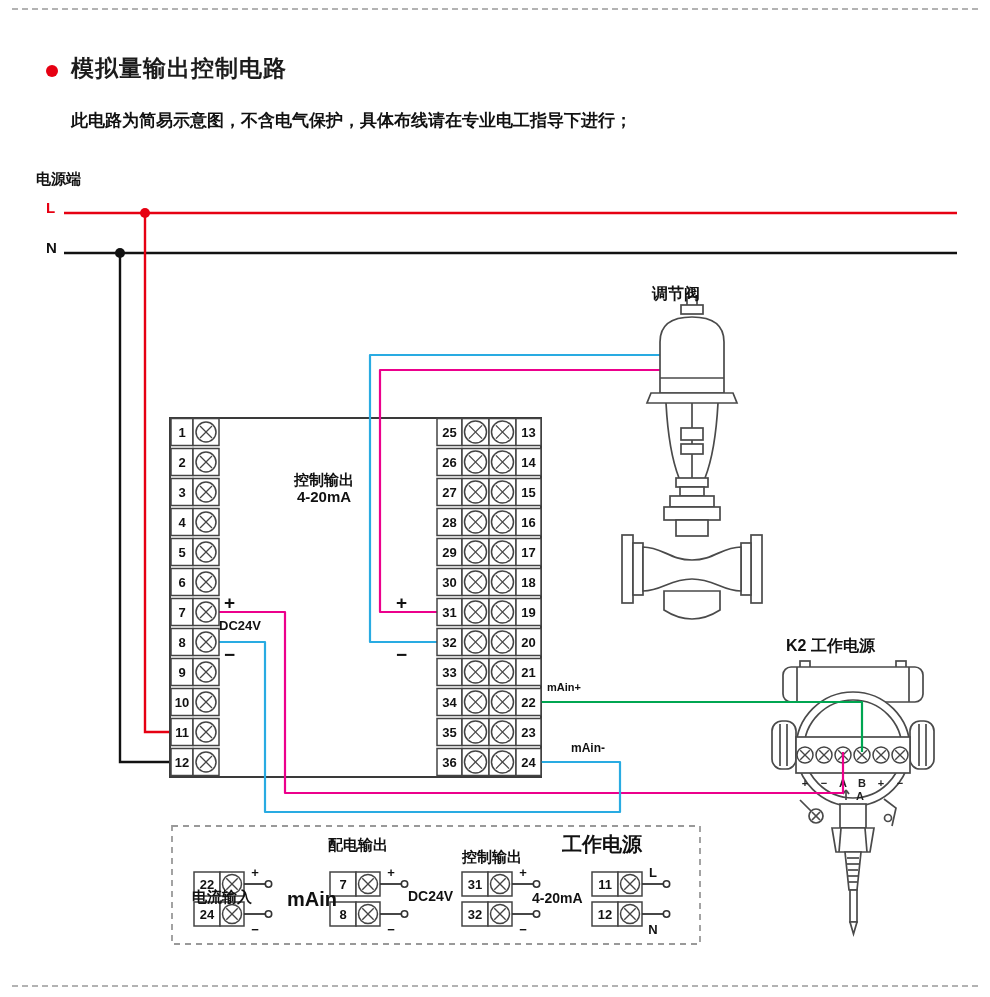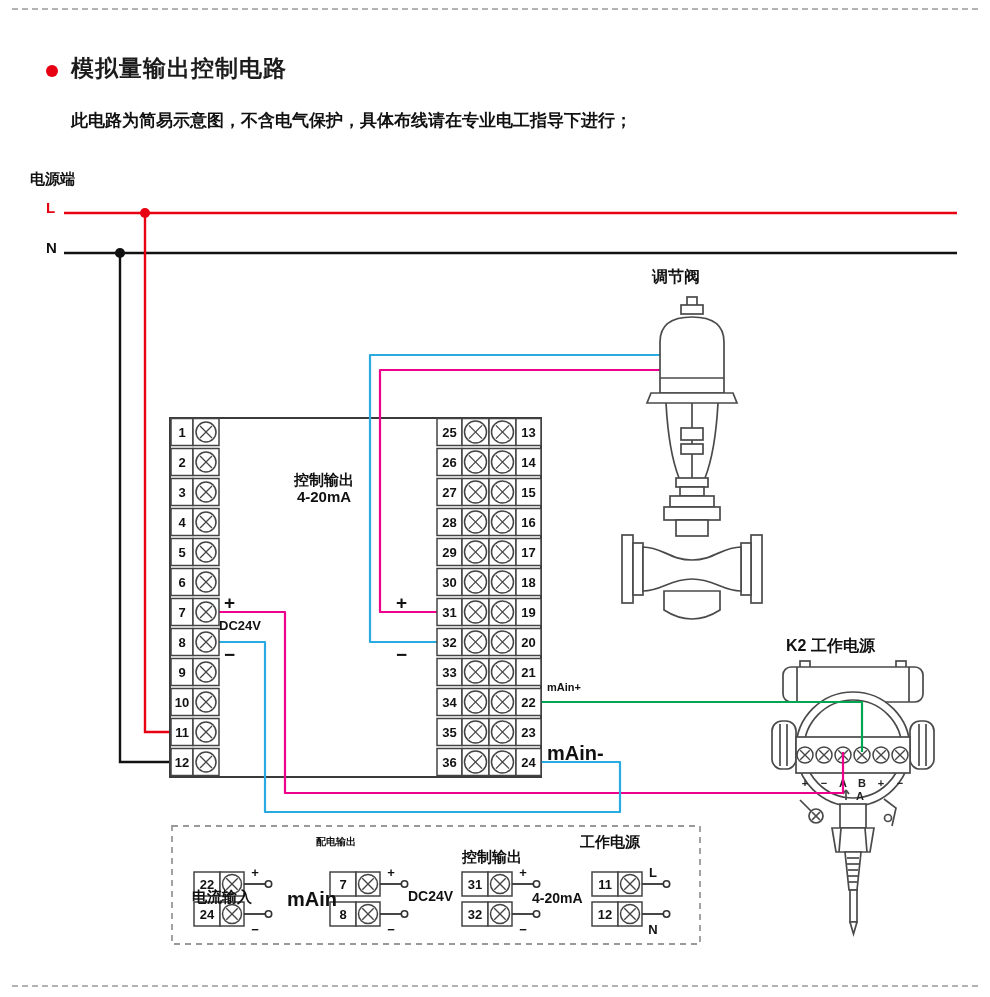--- a/index.html
+++ b/index.html
@@ -533,40 +533,40 @@
       </g>
   </svg>
 
   <div class="abs dash" style="left:12px;top:8px;width:966px"></div>
   <div class="abs dash" style="left:12px;top:985px;width:966px"></div>
 
   <div class="abs bullet" style="left:46px;top:65px"></div>
   <div class="abs b" style="left:71px;top:111px;font-size:17px">此电路为简易示意图，不含电气保护，具体布线请在专业电工指导下进行；</div>
   <div class="abs b" style="left:71px;top:55px;font-size:23px;color:#1c1c1c;letter-spacing:1px">模拟量输出控制电路</div>
 
-  <div class="abs b" style="left:30px;top:170px;font-size:15px">电源端</div>
+  <div class="abs b" style="left:36px;top:170px;font-size:15px">电源端</div>
   <div class="abs b" style="left:46px;top:199px;font-size:15px;color:#e60012">L</div>
   <div class="abs b" style="left:46px;top:239px;font-size:15px">N</div>
 
   <div class="abs b" style="left:278px;top:471px;width:92px;text-align:center;font-size:15px">
     <div>控制输出</div>
     <div>4-20mA</div>
   </div>
   <div class="abs b" style="left:224px;top:592px;font-size:19px">+</div>
   <div class="abs b" style="left:219px;top:619px;font-size:13px">DC24V</div>
   <div class="abs b" style="left:224px;top:644px;font-size:19px">−</div>
   <div class="abs b" style="left:396px;top:592px;font-size:19px">+</div>
   <div class="abs b" style="left:396px;top:644px;font-size:19px">−</div>
   <div class="abs b" style="left:547px;top:681px;font-size:11px">mAin+</div>
-  <div class="abs b" style="left:547px;top:742px;font-size:20px">mAin-</div>
-
-  <div class="abs b" style="left:652px;top:268px;font-size:16px">调节阀</div>
+  <div class="abs b" style="left:571px;top:742px;font-size:12px">mAin-</div>
+
+  <div class="abs b" style="left:652px;top:285px;font-size:16px">调节阀</div>
   <div class="abs b" style="left:786px;top:637px;font-size:16px">K2 工作电源</div>
 
   <div class="abs b" style="left:192px;top:888px;font-size:15px">电流输入</div>
-  <div class="abs b" style="left:316px;top:836px;font-size:10px">配电输出</div>
+  <div class="abs b" style="left:328px;top:836px;font-size:15px">配电输出</div>
   <div class="abs b" style="left:462px;top:848px;font-size:15px">控制输出</div>
-  <div class="abs b" style="left:580px;top:833px;font-size:15px">工作电源</div>
+  <div class="abs b" style="left:562px;top:833px;font-size:20px">工作电源</div>
   <div class="abs b" style="left:287px;top:888px;font-size:20px">mAin</div>
   <div class="abs b" style="left:408px;top:888px;font-size:14px">DC24V</div>
   <div class="abs b" style="left:532px;top:890px;font-size:14px">4-20mA</div>
 
 </div>
 
 </body></html>

